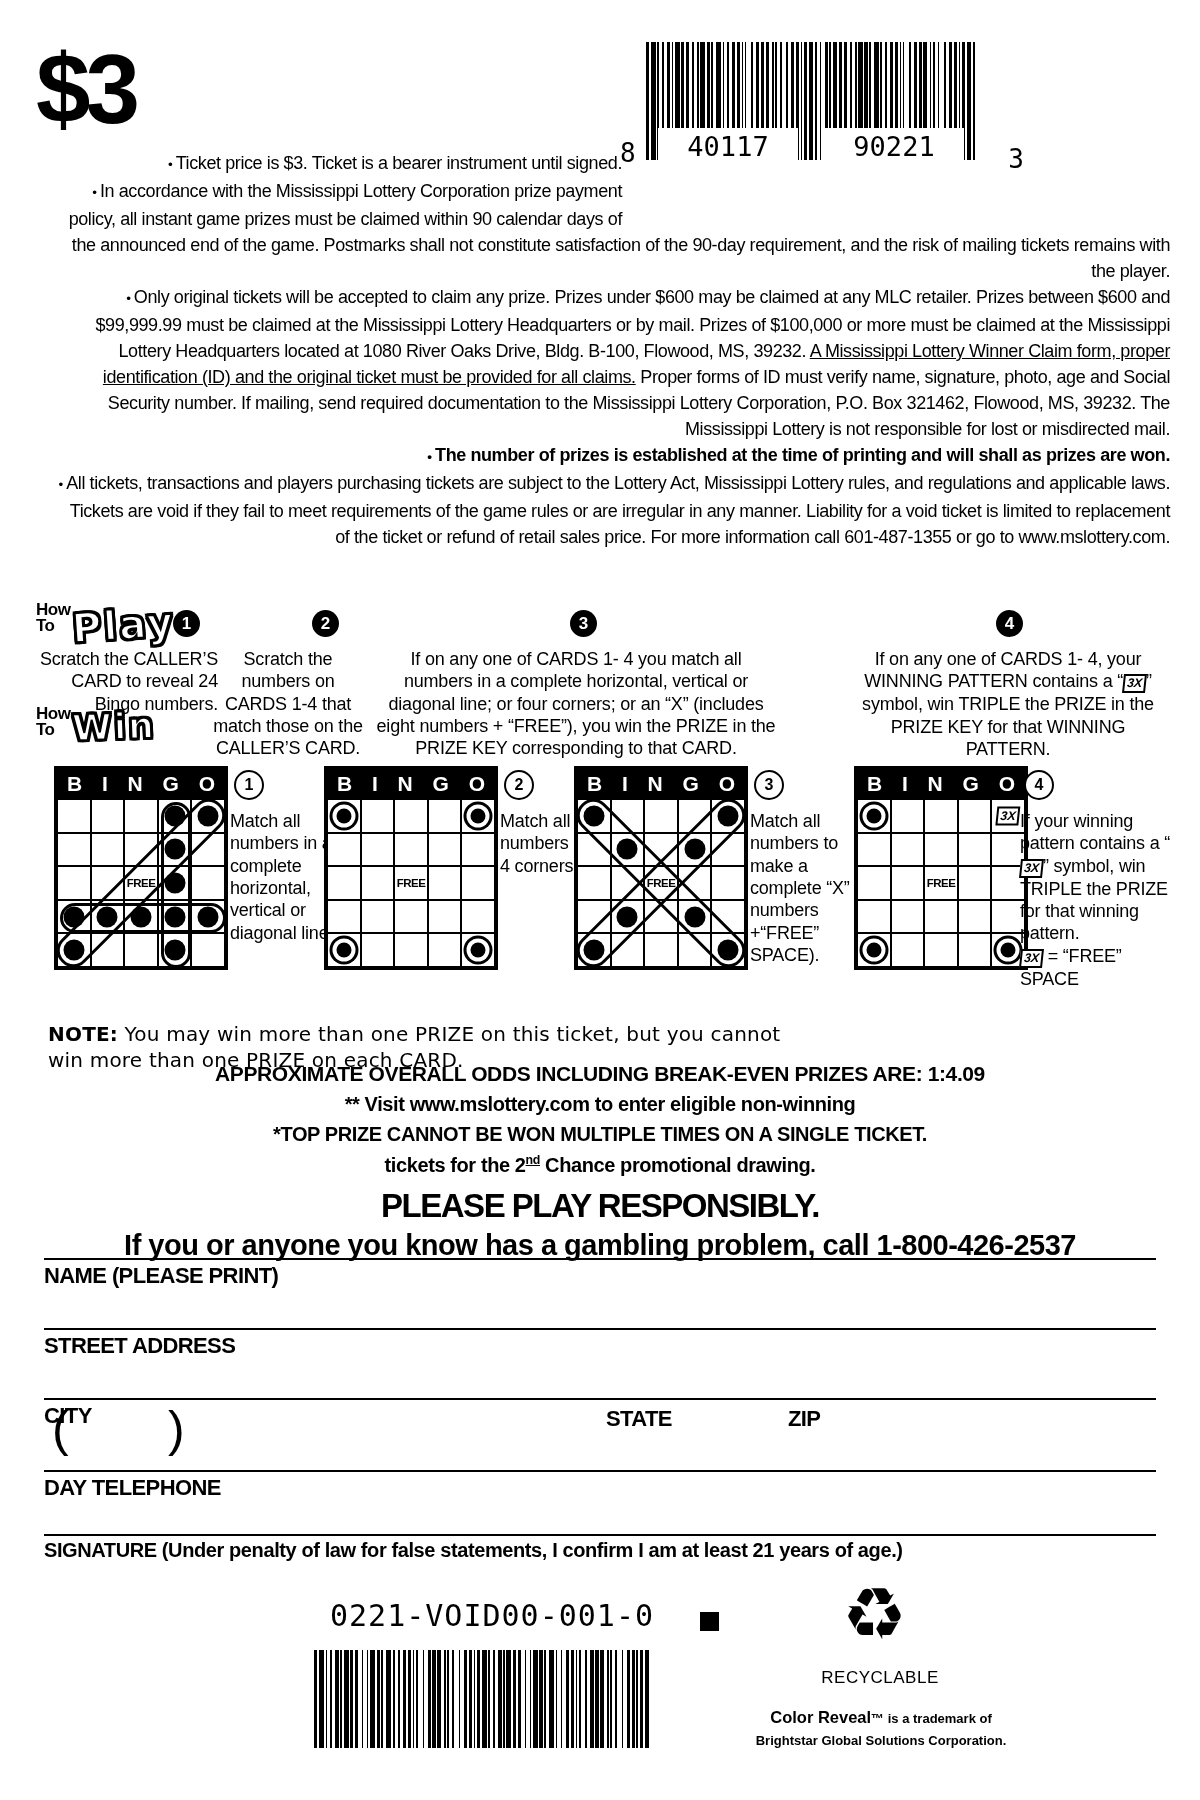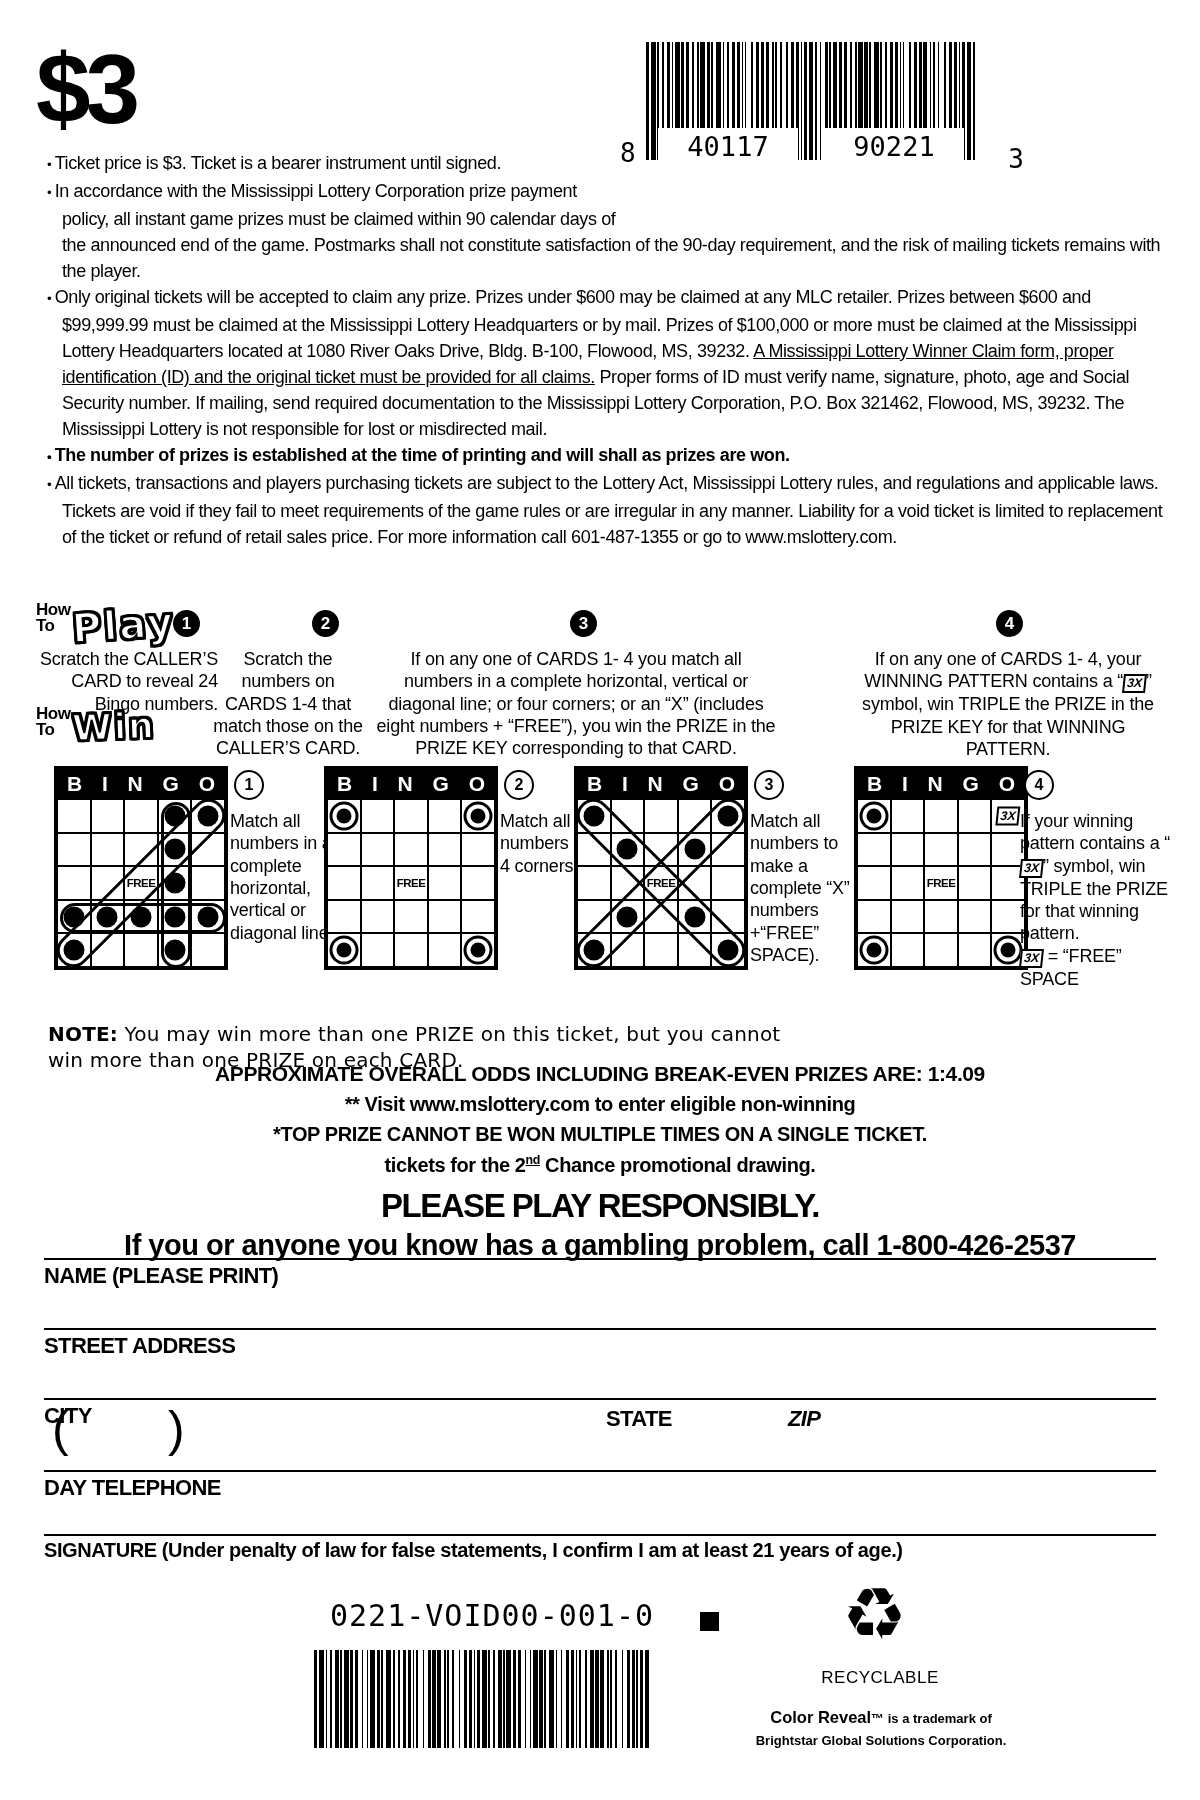--- a/index.html
+++ b/index.html
@@ -20,21 +20,21 @@
   .upc-d2{left:204px;width:140px;}
   .upc-edge{position:absolute;bottom:14px;font-family:"DejaVu Sans Mono",monospace;font-size:26px;}
   .upc-left{left:0;}
   .upc-right{right:-14px;bottom:8px;}
 
   .price-row{display:flex;align-items:center;gap:16px;height:106px;}
   .price{font-size:98px;font-weight:bold;letter-spacing:-5px;line-height:0.9;}
   .age{font-size:28px;font-weight:bold;letter-spacing:-1px;}
 
   .bullets{margin:8px 0 0;padding:0;list-style:none;font-size:18px;line-height:26px;letter-spacing:-0.4px;}
-  .bullets li{padding-left:26px;text-indent:-15px;}
+  .bullets li{padding-left:26px;text-indent:-15px;text-align:right;}
   .bullets li::before{content:"• ";font-size:0.75em;}
   .bullets li.bold{font-weight:bold;}
   .useg{text-decoration:underline;}
 
   
   .bubble{font-family:"DejaVu Sans",sans-serif;font-weight:bold;color:#fff;
     -webkit-text-stroke:2px #000;
     text-shadow:2px 2px 0 #000,-2px -2px 0 #000,2px -2px 0 #000,-2px 2px 0 #000,
                 2px 0 0 #000,-2px 0 0 #000,0 2px 0 #000,0 -2px 0 #000;
     display:inline-block;}
@@ -86,21 +86,21 @@
   .sup{font-size:0.62em;vertical-align:super;text-decoration:underline;}
   .ppr{font-size:33px;letter-spacing:-1.5px;margin:10px 0 4px;font-weight:bold;}
   .help{font-size:29px;font-weight:bold;letter-spacing:-0.5px;}
 
   
   .form{position:absolute;left:44px;top:1252px;width:1112px;height:350px;}
   .field{position:absolute;left:0;right:0;border-top:2.2px solid #000;}
   .flabel{display:inline-block;font-weight:bold;font-size:22px;letter-spacing:-0.6px;padding-top:3px;}
   .f-name{top:6px;}.f-street{top:76px;}.f-city{top:146px;}.f-tele{top:218px;}.f-sig{top:282px;}
   .lab-state{position:absolute;left:562px;top:3px;}
-  .lab-zip{position:absolute;left:744px;top:3px;font-style:italic;}
+  .lab-zip{position:absolute;left:744px;top:3px;}
   .f-sig .flabel{font-size:20px;letter-spacing:-0.4px;}
   .paren{position:absolute;top:152px;font-size:50px;font-weight:400;line-height:1;}
   .paren-open{left:8px;}
   .paren-close{left:124px;}
 
   
   .voidcode{position:absolute;left:284px;top:1598px;width:370px;text-align:right;
     font-family:"DejaVu Sans Mono",monospace;font-size:30px;letter-spacing:1px;}
   .bc2{position:absolute;left:314px;top:1650px;width:336px;height:98px;display:flex;}
   .sq{position:absolute;left:700px;top:1612px;width:19px;height:19px;background:#000;}

